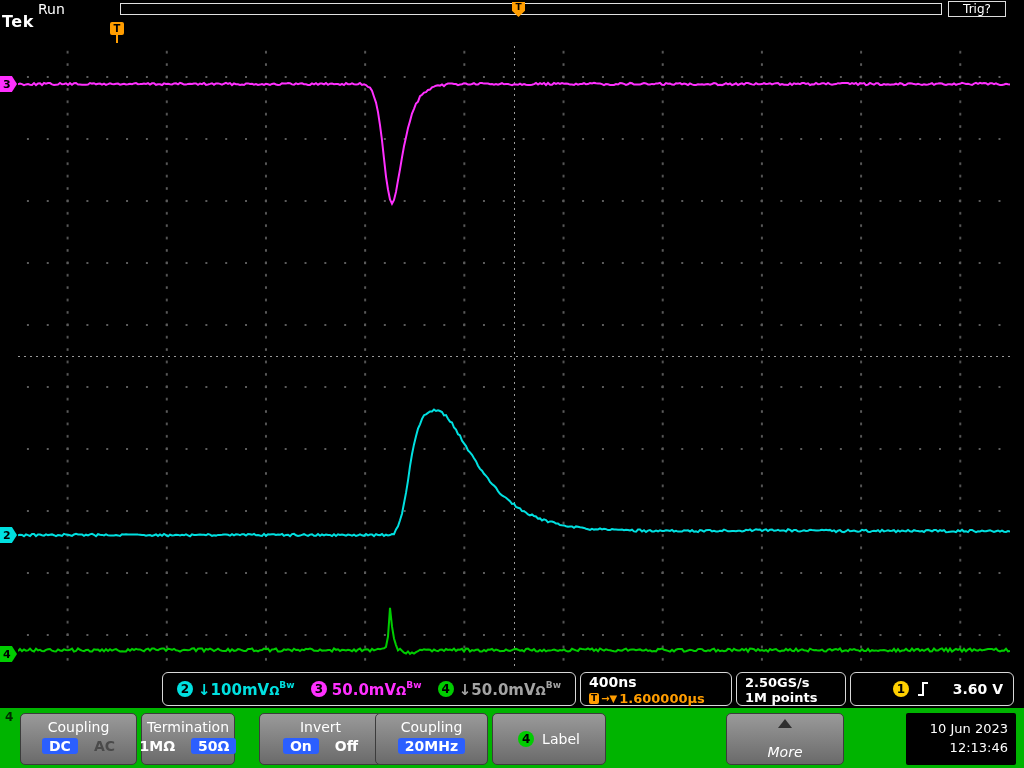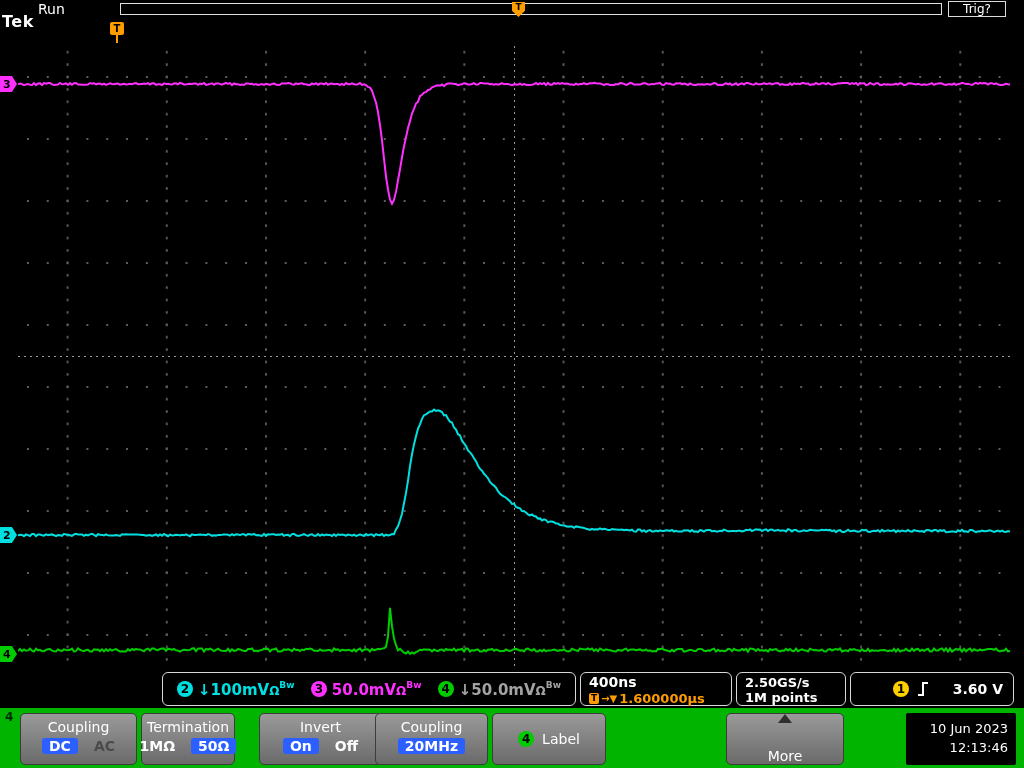--- a/index.html
+++ b/index.html
@@ -66,21 +66,21 @@
   #menu{left:0;top:708px;width:1024px;height:60px;background:#00b400;}
   #menu-ch{left:5px;top:710px;color:#002b00;font-size:12px;font-weight:bold;}
   .mbtn{position:absolute;top:713px;height:52px;box-sizing:border-box;
     background:linear-gradient(#9a9a9a,#6a6a6a);border:1px solid #3c3c3c;border-radius:5px;color:#fff;}
   .mtitle{text-align:center;font-size:14px;margin-top:5px;}
   .mopts{display:flex;justify-content:center;align-items:center;gap:16px;margin-top:3px;font-size:14px;font-weight:bold;}
   .opt-active{background:#2b5fff;padding:0 7px;border-radius:3px;text-align:right;}
   .opt-dim{color:#4a4a4a;}
   .label-btn{display:flex;align-items:center;justify-content:center;gap:8px;height:100%;}
   .label-btn .mtitle{margin:0;}
-  .more-btn{display:flex;flex-direction:column;align-items:center;justify-content:space-between;gap:16px;height:100%;}
+  .more-btn{display:flex;flex-direction:column;align-items:center;justify-content:center;gap:16px;height:100%;font-style:italic;}
   .tri-up{width:0;height:0;border-left:7px solid transparent;border-right:7px solid transparent;border-bottom:9px solid #2f2f2f;}
   #datetime{position:absolute;left:906px;top:713px;width:110px;height:52px;background:#000;
     text-align:right;padding:6px 8px;box-sizing:border-box;font-size:13px;line-height:19px;border-radius:2px;}
 </style>
 </head>
 <body>
 
 <div class="abs" id="tek-logo">Tek</div>
 <div class="abs" id="run-status">Run</div>
 <div class="abs" id="record-bar"></div>

